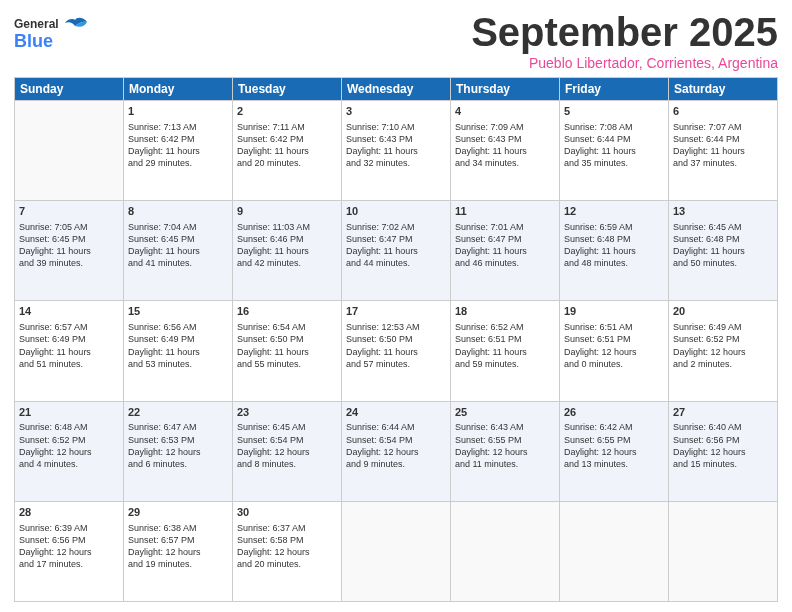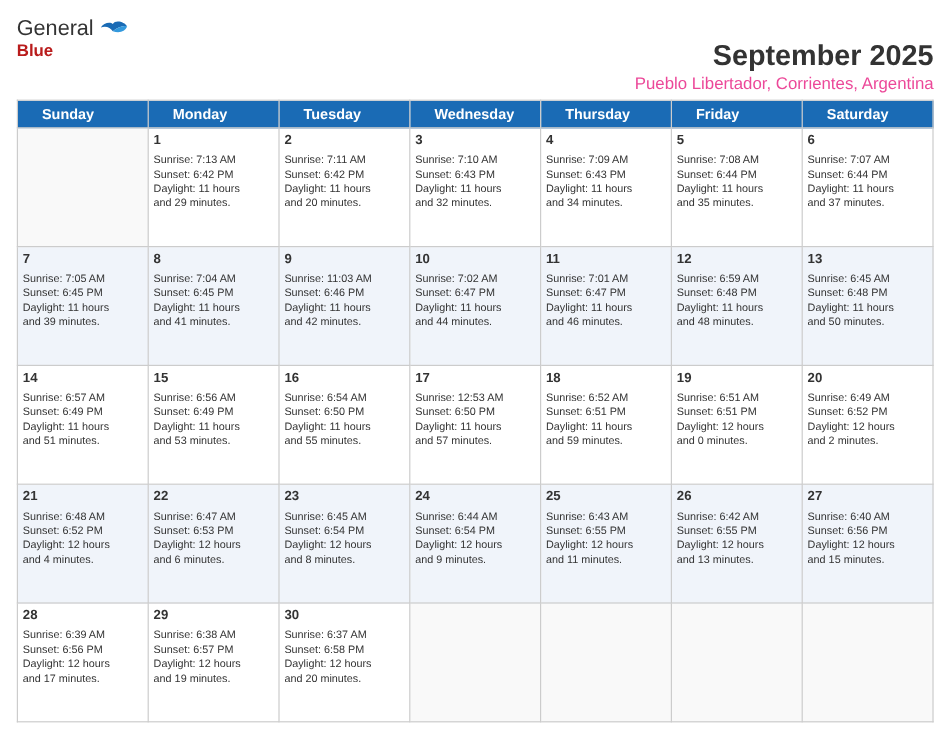--- a/index.html
+++ b/index.html
@@ -23,56 +23,55 @@
       align-items: flex-start;
       margin-bottom: 6px;
     }
     .logo {
       display: flex;
       flex-direction: column;
       align-items: flex-start;
       padding-top: 4px;
     }
     .logo-general {
-      font-size: 18px;
-      font-weight: normal;
+      font-size: 12px;
+      font-weight: bold;
       color: #333;
       line-height: 1;
     }
     .logo-blue {
-      font-size: 14px;
+      font-size: 18px;
       font-weight: bold;
-      color: #b91c1c;
+      color: #3b82f6;
       line-height: 1;
     }
     .title-section {
       text-align: right;
     }
     .month-title {
-      font-size: 24px;
+      font-size: 40px;
       font-weight: bold;
       color: #333;
-      margin-top: 23px;
     }
     .subtitle {
       font-size: 14px;
       color: #ec4899;
     }
     .calendar {
       flex: 1;
       border: 1px solid #ccc;
       border-collapse: collapse;
       width: 100%;
       table-layout: fixed;
     }
     .calendar th {
       background: #1a6bb5;
       color: white;
       text-align: left;
-      padding: 4px 20px;
+      padding: 4px 5px;
       font-size: 12px;
       border: 1px solid #ccc;
     }
     .calendar td {
       border: 1px solid #ccc;
       vertical-align: top;
       padding: 3px 4px;
       font-size: 9.5px;
       color: #333;
       line-height: 1.35;

